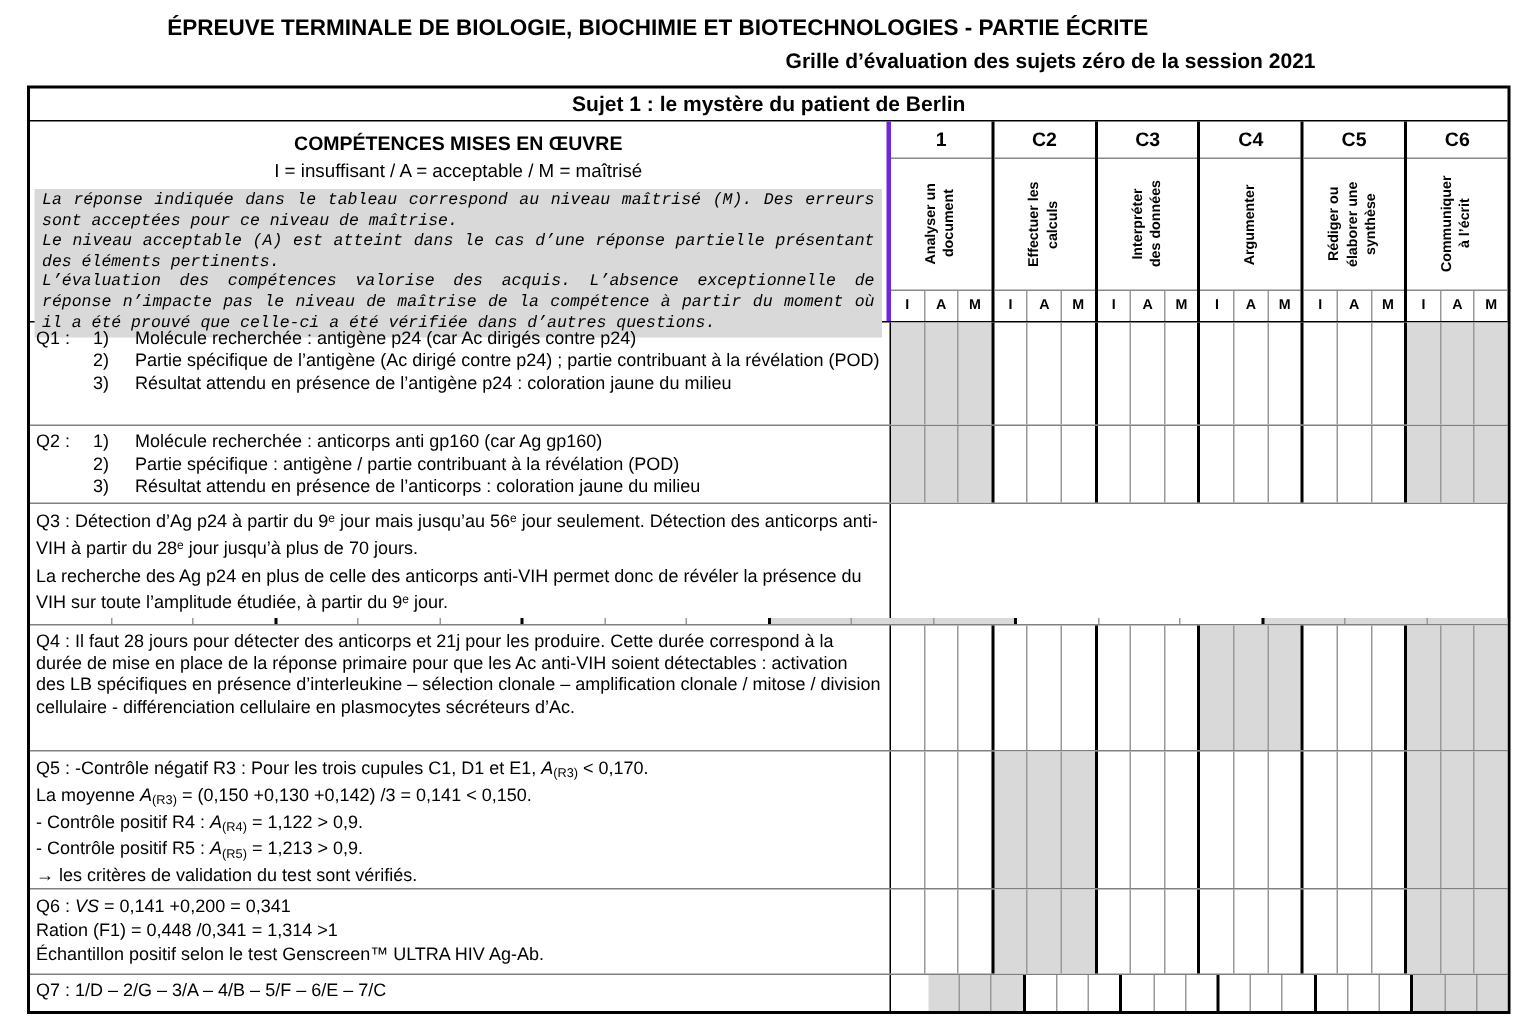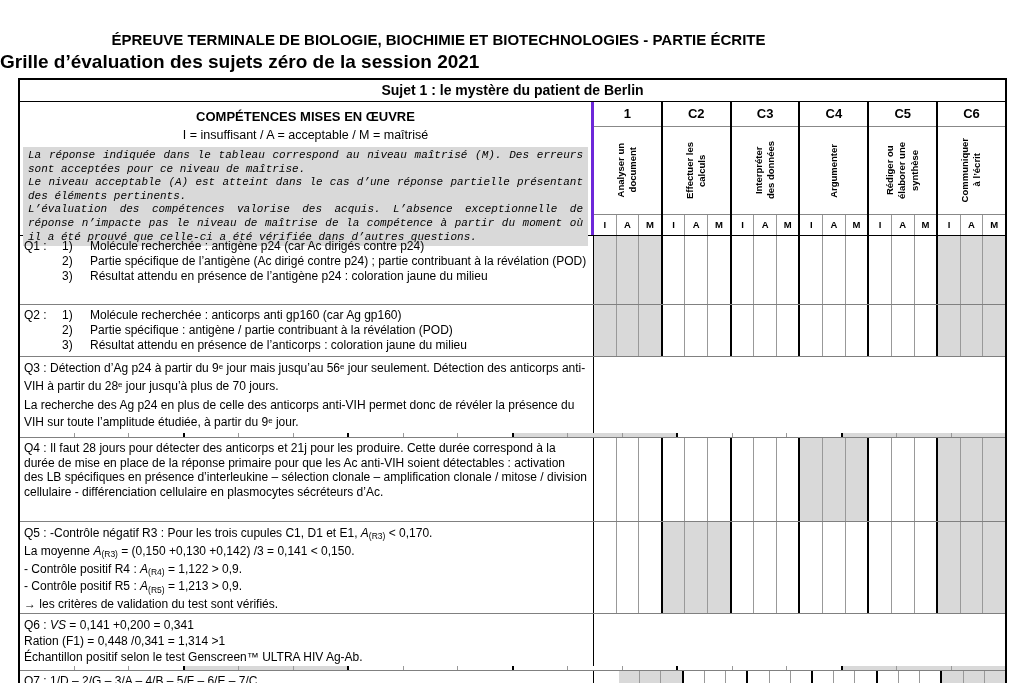--- a/index.html
+++ b/index.html
@@ -2,27 +2,27 @@
 <html lang="fr" style="--shade: #d9d9d9; --note-bg: #d9d9d9;"><head>
 <meta charset="utf-8">
 <style>
   * { box-sizing: border-box; margin: 0; padding: 0; }
   html, body { background: #ffffff; }
   body {
     width: 1024px; height: 683px; overflow: hidden;
     font-family: "Liberation Sans", "DejaVu Sans", sans-serif;
     color: #000;
   }
-  .page { width: 877px; height: 683px; padding-top: 30px; }
+  .page { width: 877px; height: 683px; padding-top: 9px; }
 
   .doc-title {
     text-align: center; font-weight: bold; font-size: 15px; line-height: 19px;
   }
   .doc-subtitle {
-    text-align: left; font-weight: bold; font-size: 19px; line-height: 17px; margin-top: 4px;
+    text-align: right; font-weight: bold; font-size: 14px; line-height: 17px; margin-top: 4px;
   }
 
   .grille {
     margin: 8px auto 0 18px; width: 989px;
     border: 2px solid #000;
   }
   .subject-row {
     height: 22px; border-bottom: 1px solid #000;
     text-align: center; font-weight: bold; font-size: 14px; line-height: 21px;
   }
@@ -395,21 +395,21 @@
               <div class="g-cell"></div>
               <div class="g-cell"></div>
             </div>
             <div class="g-col shaded">
               <div class="g-cell"></div>
               <div class="g-cell"></div>
               <div class="g-cell"></div>
             </div>
           </div>
         </div>
-        <div class="q-row" style="min-height: 57px; flex-direction: column;">
+        <div class="q-row" style="min-height: 57px;">
           <div class="q-text" style="line-height: 16.2px;">
             <div class="line"><span>Q6 : </span><span class="it">VS</span><span> = 0,141 +0,200 = 0,341</span></div>
             <div class="line">Ration (F1) = 0,448 /0,341 = 1,314 &gt;1</div>
             <div class="line">Échantillon positif selon le test Genscreen™ ULTRA HIV Ag-Ab.</div>
           </div>
           <div class="q-grid">
             <div class="g-col">
               <div class="g-cell"></div>
               <div class="g-cell"></div>
               <div class="g-cell"></div>

